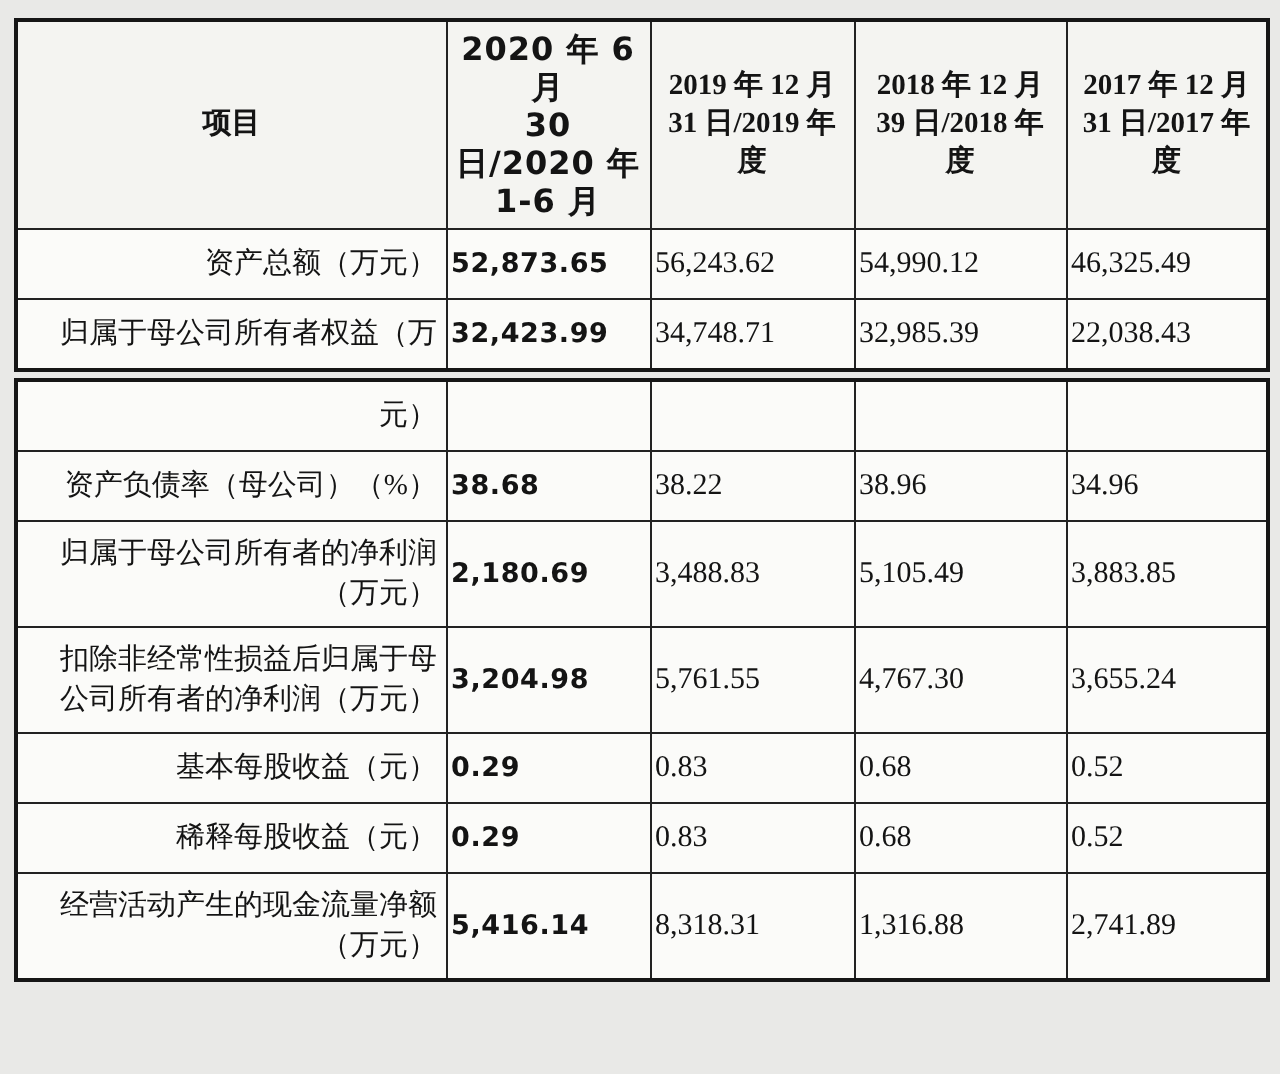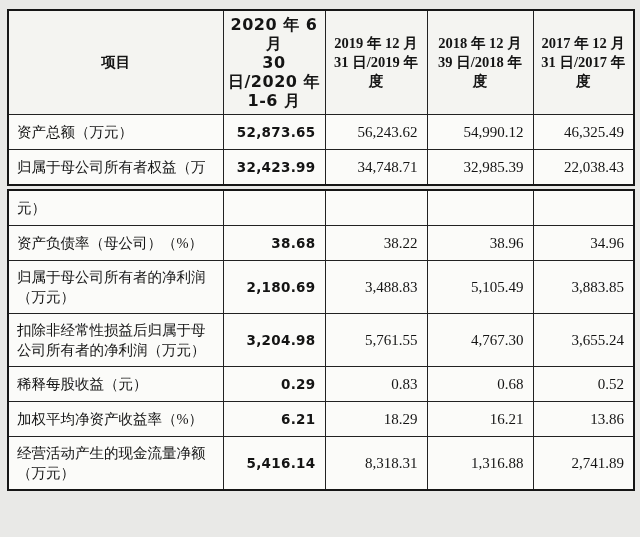--- a/index.html
+++ b/index.html
@@ -34,26 +34,26 @@
     padding:4px 2px;
     height:62px;
     background:#f4f4f1;
   }
   th.head.c2020{
     font-family:"DejaVu Sans","Liberation Sans",sans-serif;
     font-size:16px;
     letter-spacing:0.5px;
   }
   td.label-cell{
-    text-align:left;
+    text-align:right;
     padding:4px 4px 4px 8px;
     line-height:20px;
   }
   td.value-cell{
-    text-align:right;
+    text-align:left;
     padding:4px 9px 4px 2px;
     line-height:20px;
     font-size:15px;
   }
   td.value-cell.bold-col{
     font-family:"DejaVu Sans","Liberation Sans",sans-serif;
     font-weight:bold;
     font-size:13.5px;
     letter-spacing:0.3px;
   }
@@ -142,32 +142,32 @@
           <td class="value-cell">3,883.85</td>
         </tr>
         <tr class="r-tall">
           <td class="label-cell">扣除非经常性损益后归属于母公司所有者的净利润（万元）</td>
           <td class="value-cell bold-col">3,204.98</td>
           <td class="value-cell">5,761.55</td>
           <td class="value-cell">4,767.30</td>
           <td class="value-cell">3,655.24</td>
         </tr>
         <tr class="r-single">
-          <td class="label-cell">稀释每股收益（元）</td>
+          <td class="label-cell">基本每股收益（元）</td>
           <td class="value-cell bold-col">0.29</td>
           <td class="value-cell">0.83</td>
           <td class="value-cell">0.68</td>
           <td class="value-cell">0.52</td>
         </tr>
         <tr class="r-single">
-          <td class="label-cell">加权平均净资产收益率（%）</td>
-          <td class="value-cell bold-col">6.21</td>
-          <td class="value-cell">18.29</td>
-          <td class="value-cell">16.21</td>
-          <td class="value-cell">13.86</td>
+          <td class="label-cell">稀释每股收益（元）</td>
+          <td class="value-cell bold-col">0.29</td>
+          <td class="value-cell">0.83</td>
+          <td class="value-cell">0.68</td>
+          <td class="value-cell">0.52</td>
         </tr>
         <tr class="r-tall">
           <td class="label-cell">经营活动产生的现金流量净额（万元）</td>
           <td class="value-cell bold-col">5,416.14</td>
           <td class="value-cell">8,318.31</td>
           <td class="value-cell">1,316.88</td>
           <td class="value-cell">2,741.89</td>
         </tr>
       </tbody>
   </table>

